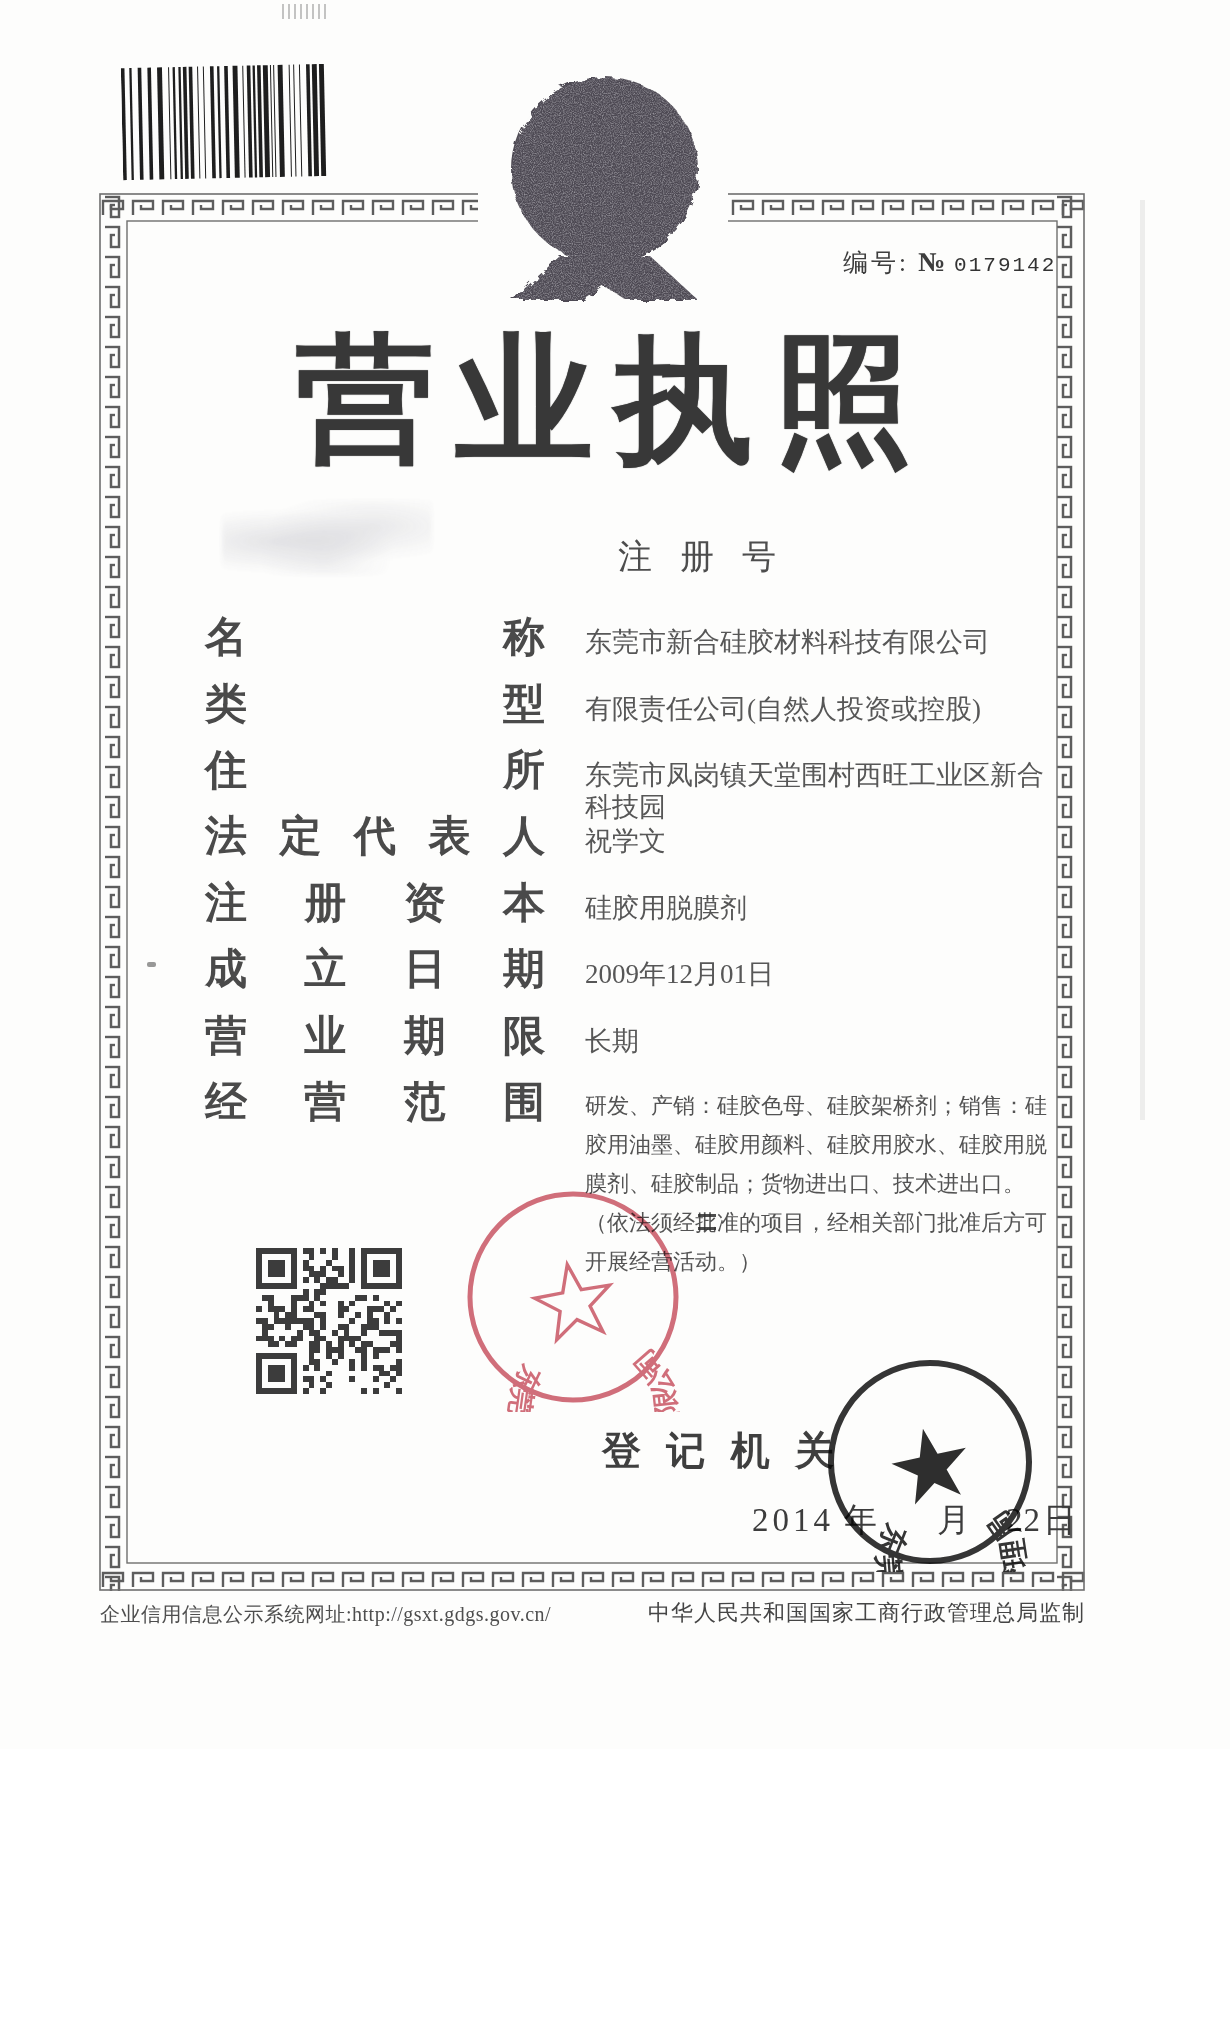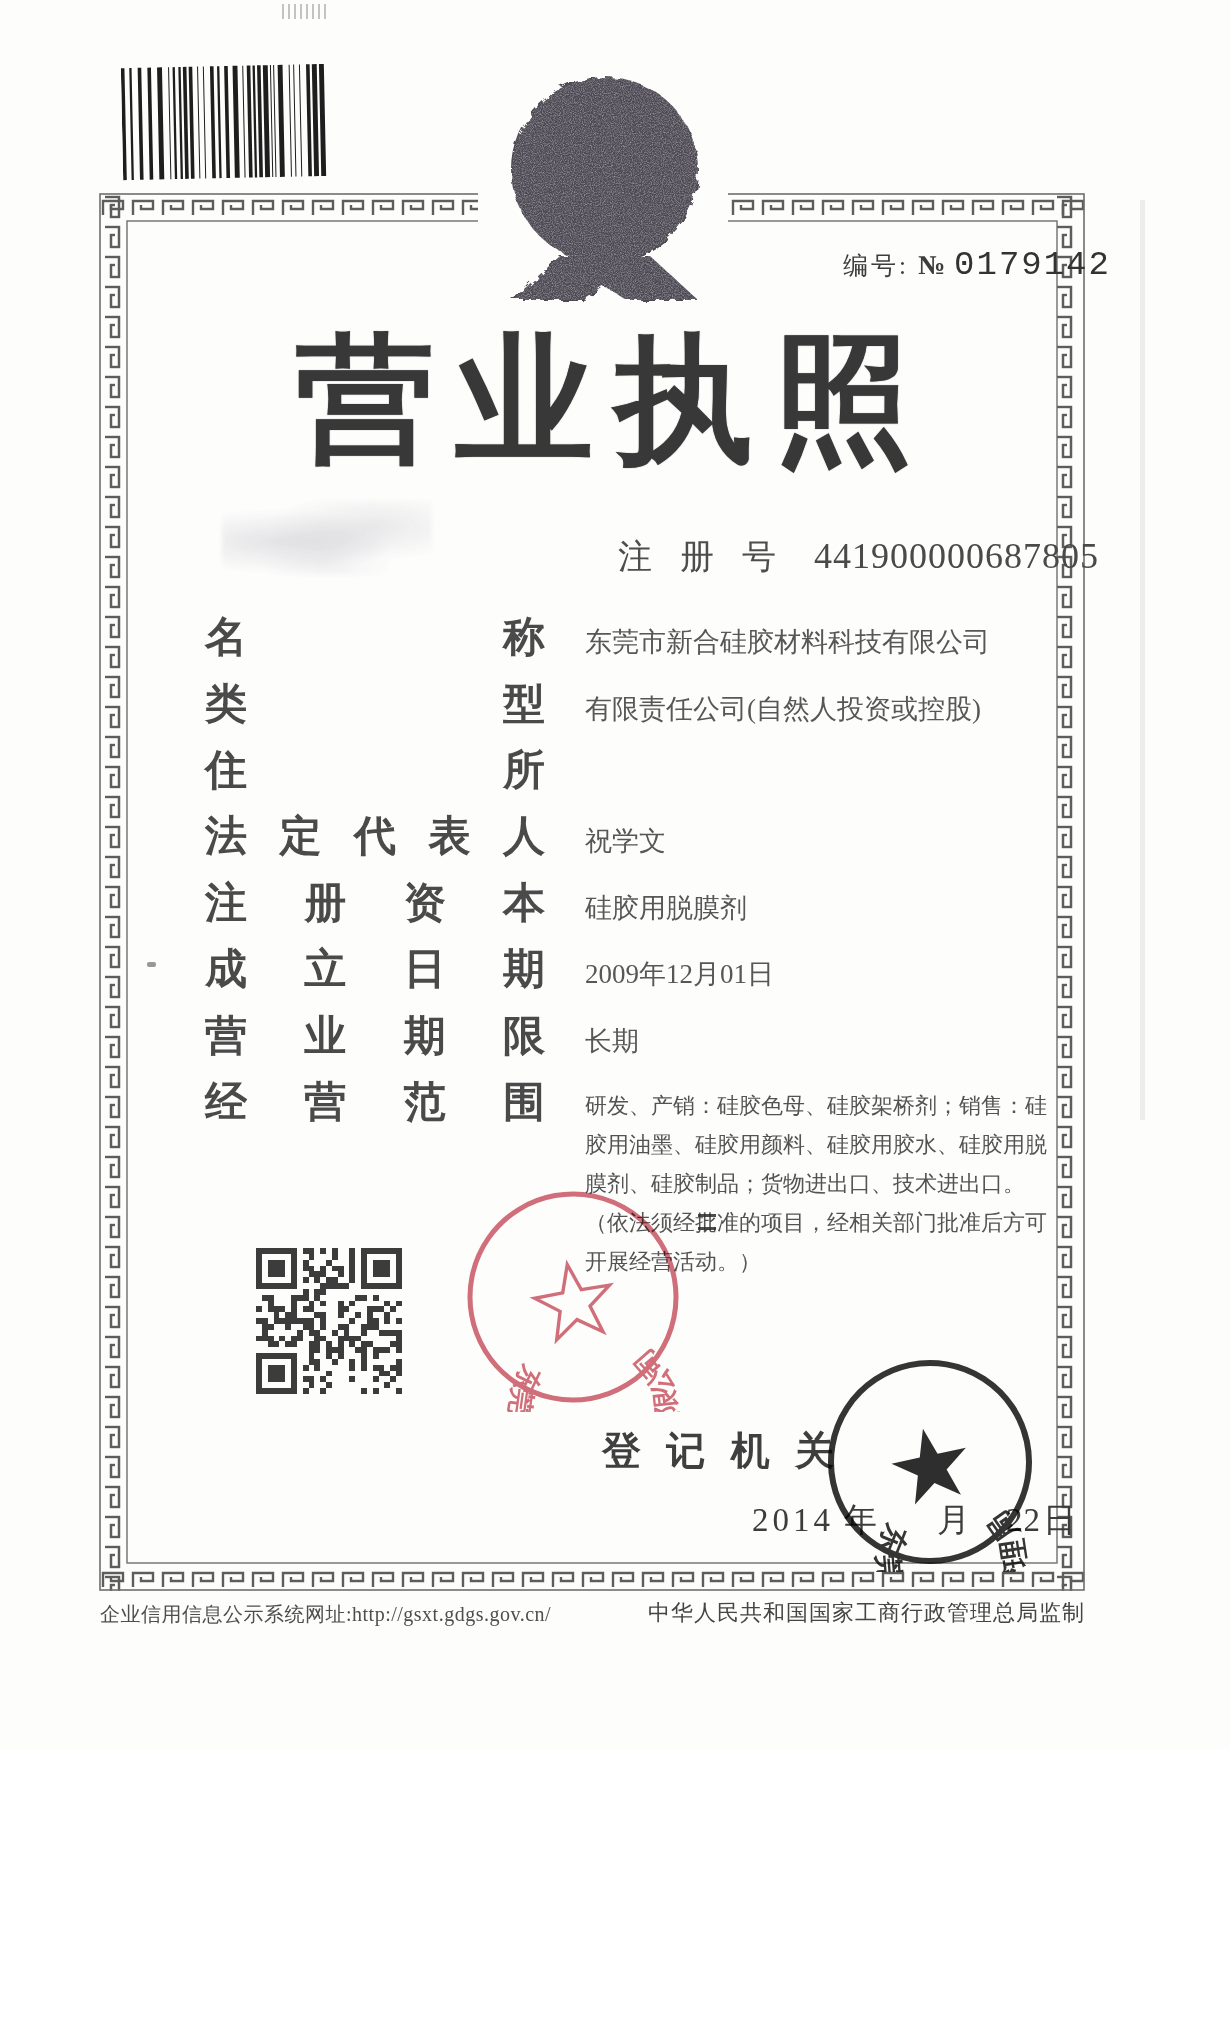--- a/index.html
+++ b/index.html
@@ -14,21 +14,21 @@
   .emblem{left:498px;top:70px;}
   .emblem-gap{left:478px;top:190px;width:250px;height:36px;background:#fdfdfc;}
 
   
   .frame{left:99px;top:193px;}
 
   
   .serial{left:843px;top:246px;display:flex;align-items:baseline;gap:9px;color:#3d3d3d;}
   .serial .lbl{font-size:25px;letter-spacing:3px;}
   .serial .numero{font-size:27px;font-weight:700;}
-  .serial .digits{font-family:"Liberation Mono", monospace;font-size:34px;letter-spacing:2px;color:#333;}
+  .serial .digits{font-family:"Liberation Mono", monospace;font-size:21px;letter-spacing:2px;color:#333;}
 
   
   .title{left:296px;top:330px;width:616px;display:flex;justify-content:space-between;
          font-family:"Liberation Sans", sans-serif;font-weight:800;font-size:138px;line-height:1;
          color:#383838;text-shadow:0 0 1px #5a5a5a;}
 
   
   .regno{left:618px;top:534px;display:flex;align-items:baseline;}
   .regno-label{width:158px;display:flex;justify-content:space-between;font-size:34px;color:#4d4d4d;}
   .regno-value{margin-left:38px;font-size:36px;letter-spacing:1px;color:#4a4a4a;}
@@ -171,21 +171,20 @@
       <span>执</span>
       <span>照</span>
     </div>
 
   <div class="abs regno">
     <span class="regno-label">
         <span>注</span>
         <span>册</span>
         <span>号</span>
       </span>
-    <span class="regno-value">441900000687805</span>
   </div>
 
   <div class="row" style="top:615px">
     <div class="row-label">
         <span>名</span>
         <span>称</span>
       </div>
     <div class="row-value">东莞市新合硅胶材料科技有限公司</div>
   </div>
   <div class="row" style="top:682px">
@@ -193,20 +192,21 @@
         <span>类</span>
         <span>型</span>
       </div>
     <div class="row-value">有限责任公司(自然人投资或控股)</div>
   </div>
   <div class="row" style="top:748px">
     <div class="row-label">
         <span>住</span>
         <span>所</span>
       </div>
+    <div class="row-value">东莞市凤岗镇天堂围村西旺工业区新合科技园</div>
   </div>
   <div class="row" style="top:814px">
     <div class="row-label">
         <span>法</span>
         <span>定</span>
         <span>代</span>
         <span>表</span>
         <span>人</span>
       </div>
     <div class="row-value">祝学文</div>

